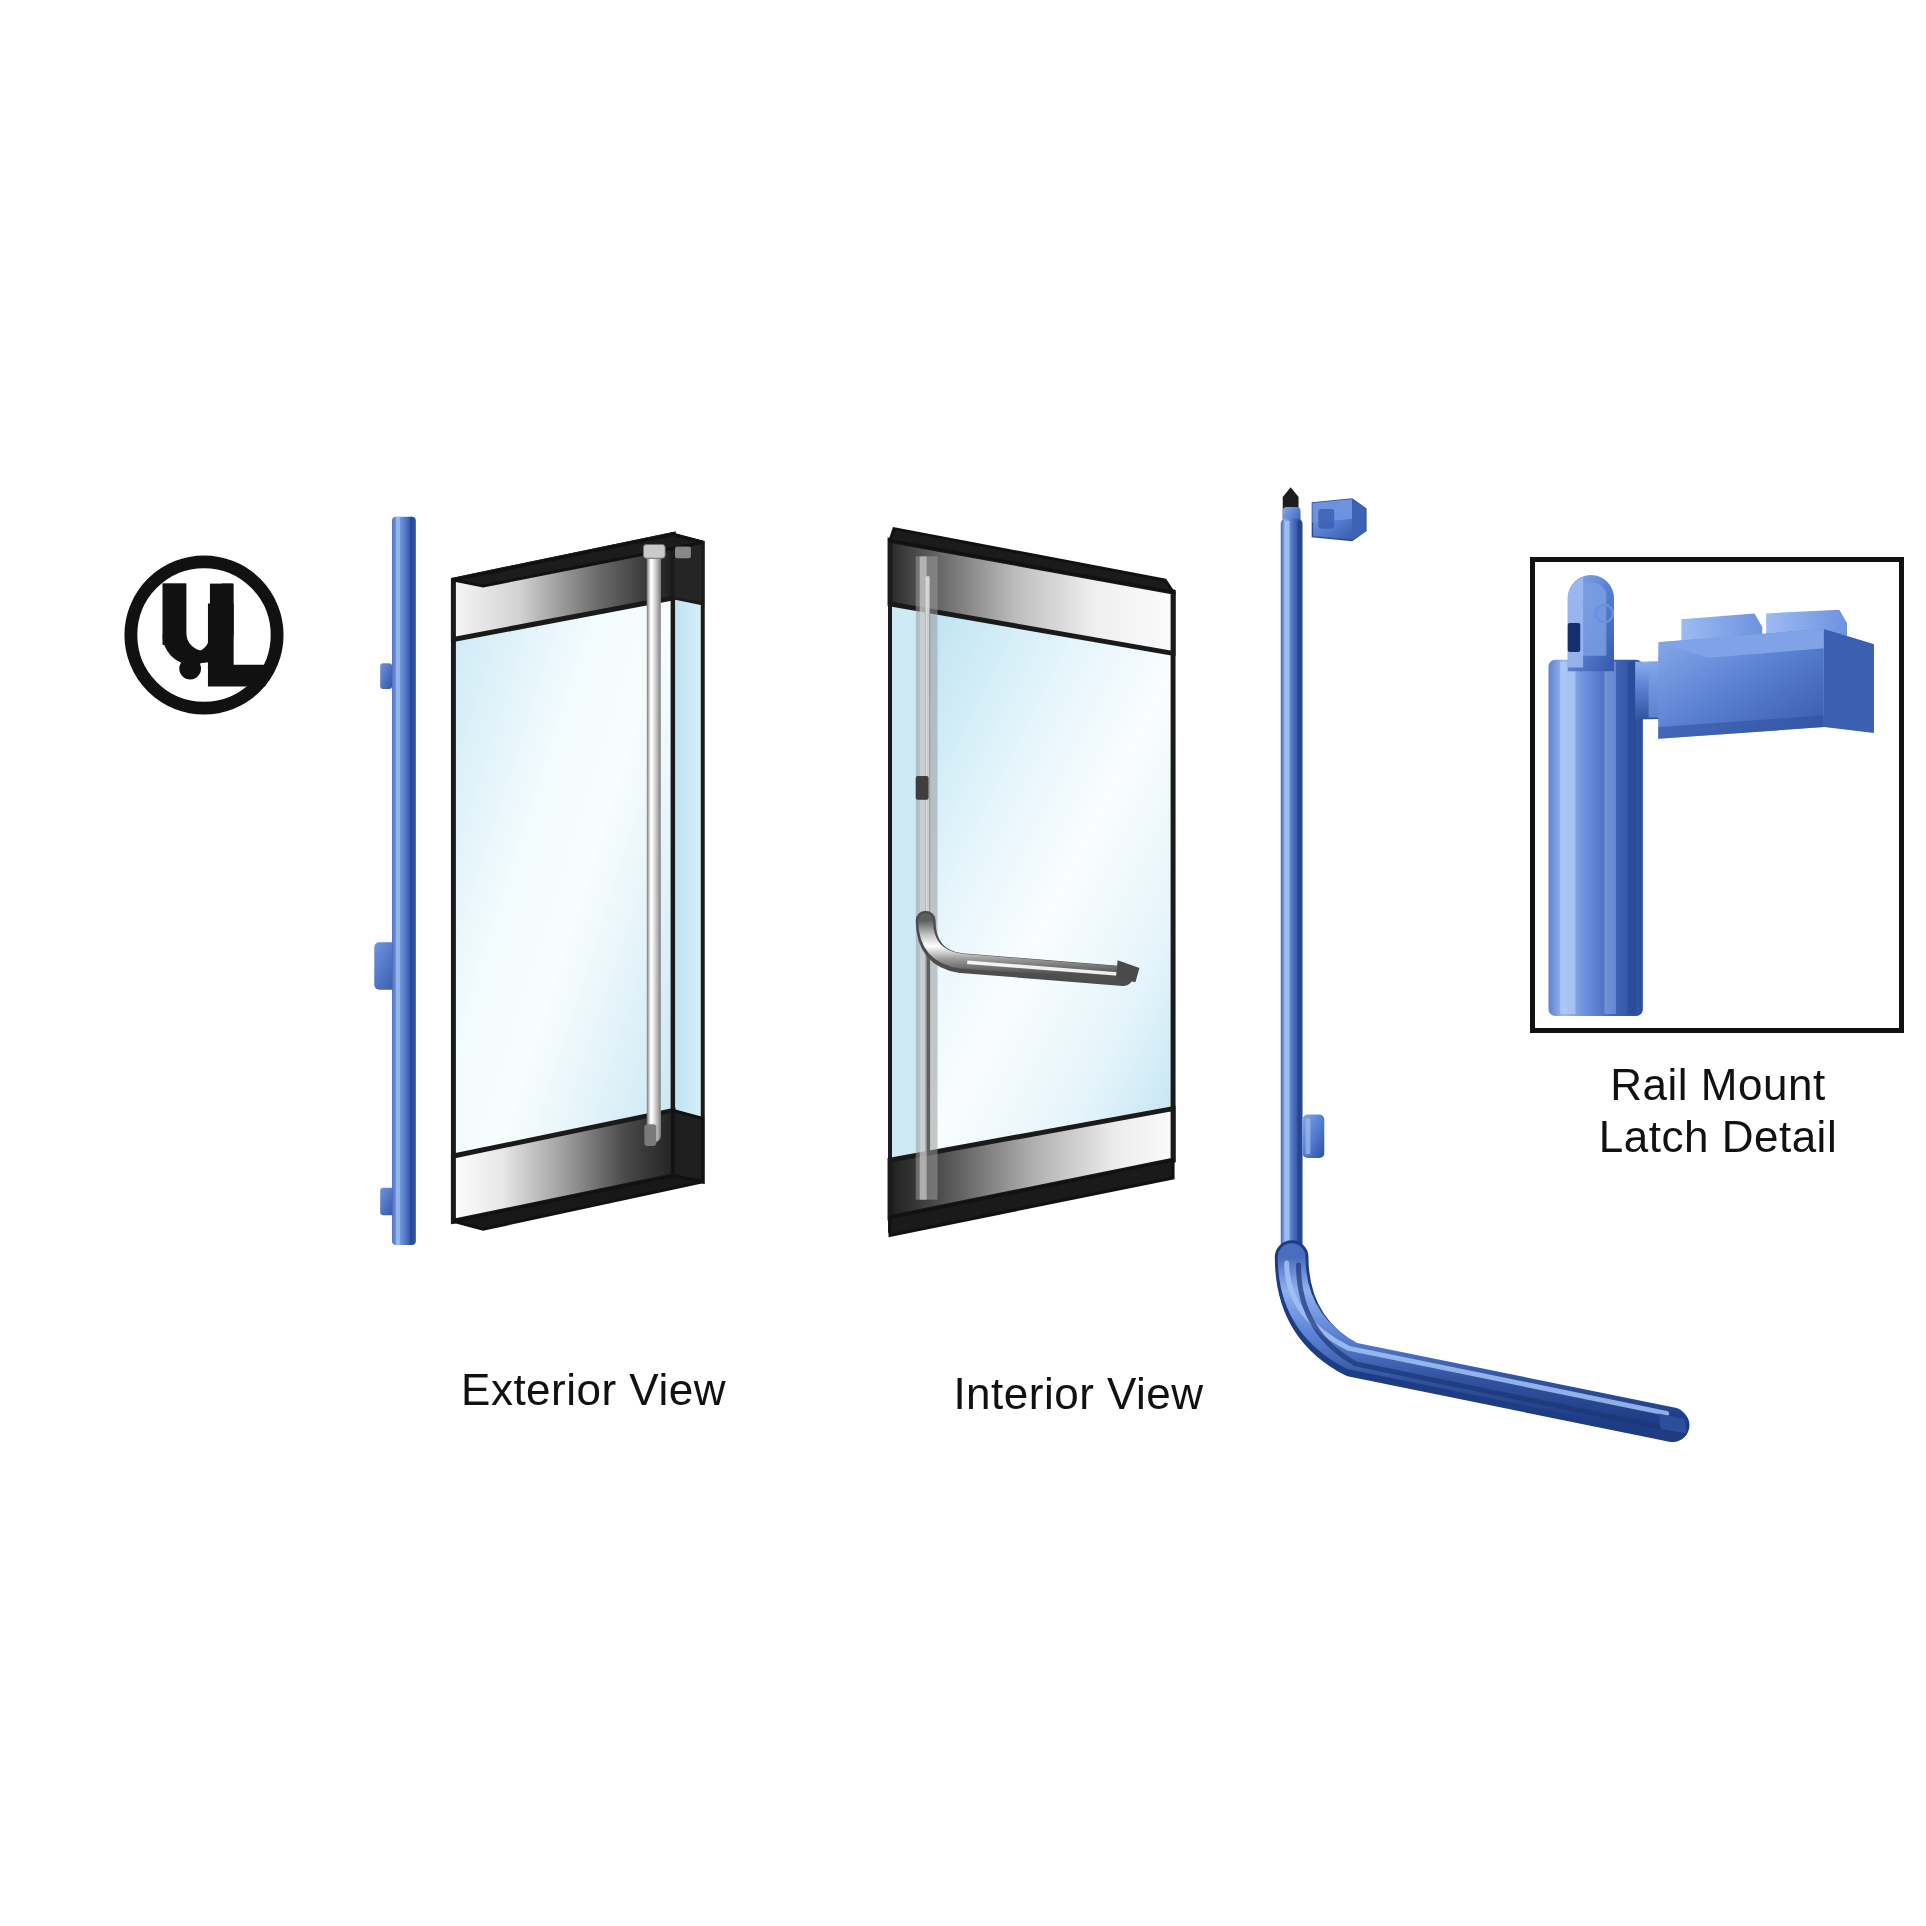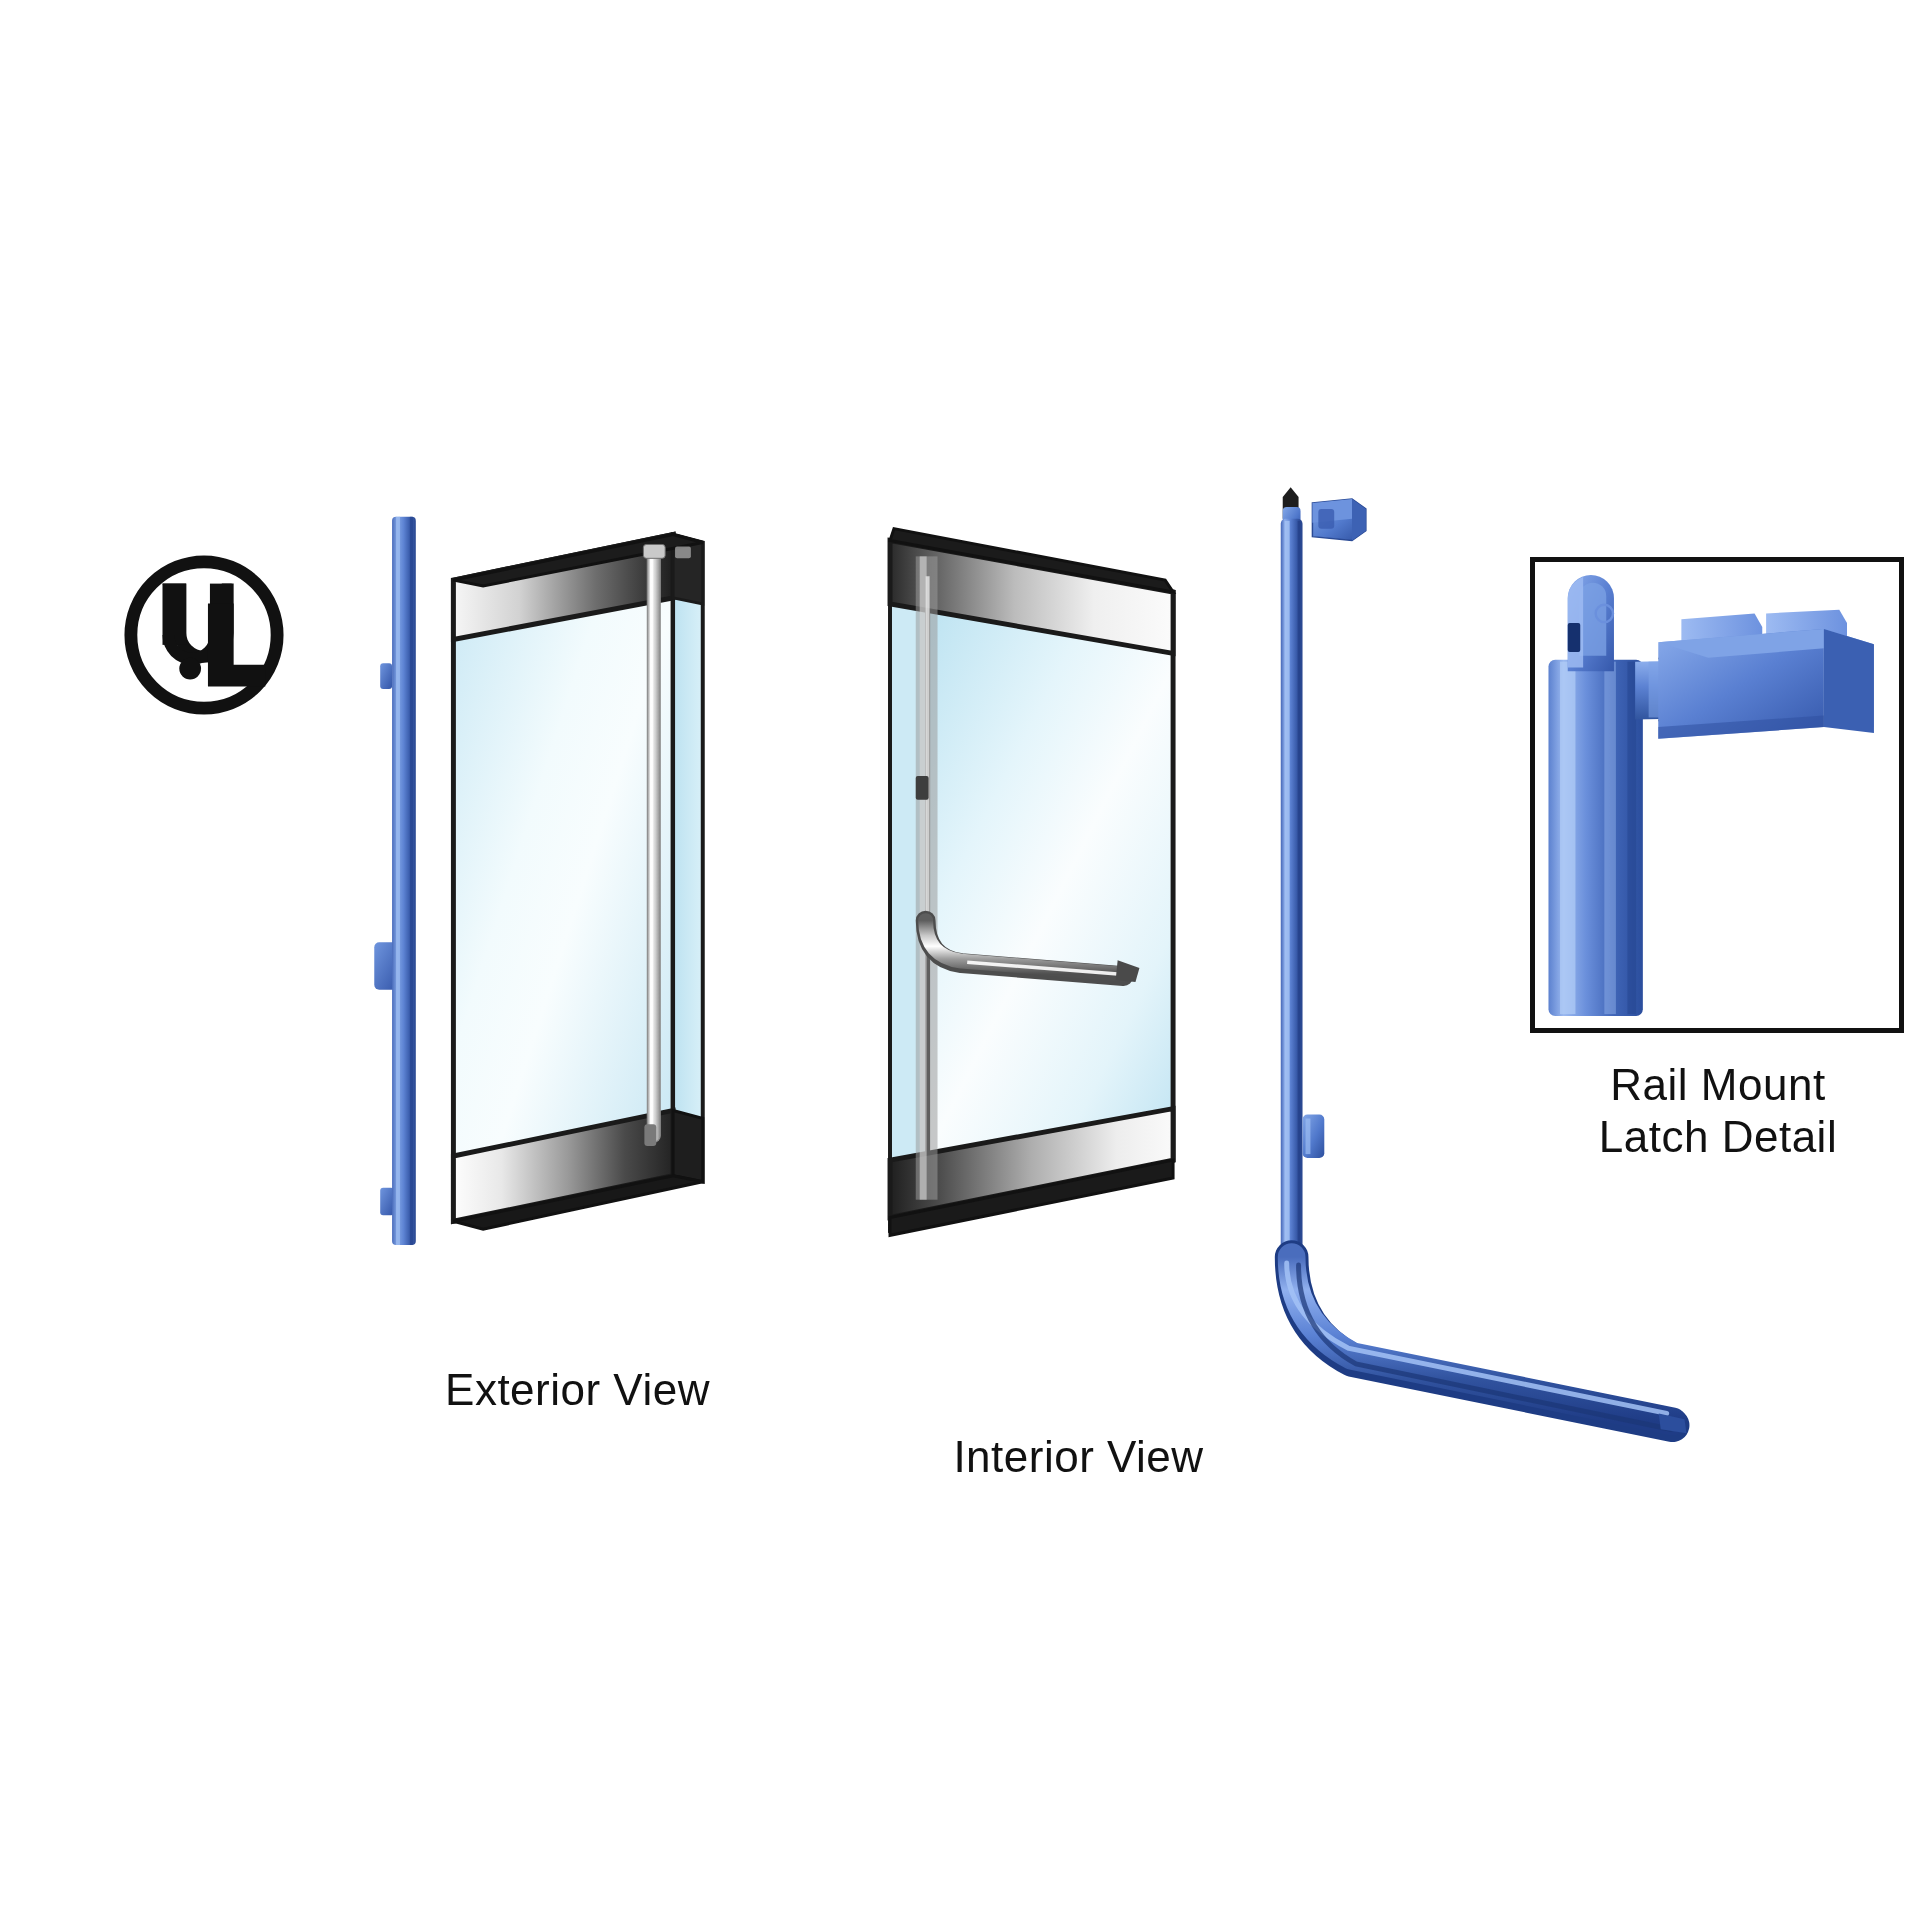--- a/index.html
+++ b/index.html
@@ -164,21 +164,21 @@
         <rect x="284" y="58" width="13" height="596" rx="6.5" fill="url(#pullHandle)" stroke="#8f8f8f" stroke-width="1.2"></rect>
         <rect x="287" y="62" width="3" height="588" fill="#ffffff" opacity="0.85"></rect>
         <rect x="280" y="50" width="22" height="14" rx="3" fill="#c9c9c9" stroke="#6e6e6e" stroke-width="1"></rect>
         <rect x="281" y="636" width="12" height="22" rx="3" fill="#7a7a7a"></rect>
       </g>
 
       <rect x="312" y="52" width="16" height="12" rx="2" fill="#a9a9a9" opacity="0.75"></rect>
     </svg>
   </div>
 
-  <div class="caption" id="exterior-caption" style="left:350px; top:1364px; width:455px;">Exterior View</div>
+  <div class="caption" id="exterior-caption" style="left:366px; top:1364px; width:455px;">Exterior View</div>
 
   <div class="door-view" id="interior-view" style="left:876px; top:495px;">
     <svg width="416" height="772" viewBox="0 0 420 780" xmlns="http://www.w3.org/2000/svg">
       <defs>
         <linearGradient id="intGlass" x1="0.15" y1="0" x2="0.9" y2="1">
           <stop offset="0%" stop-color="#bfe4f2"></stop>
           <stop offset="30%" stop-color="#e4f5fb"></stop>
           <stop offset="52%" stop-color="#fafdfe"></stop>
           <stop offset="78%" stop-color="#e3f4fa"></stop>
           <stop offset="100%" stop-color="#bfe3f2"></stop>
@@ -234,21 +234,21 @@
         <path d="M50 430 Q50 466 86 471 L250 484" stroke="url(#pushBarH)" stroke-width="15" fill="none" stroke-linecap="round" stroke-linejoin="round"></path>
         <path d="M92 472 L244 484" stroke="#ffffff" stroke-width="3.5" fill="none" opacity="0.9"></path>
 
         <path d="M244 470 L266 478 L262 492 L242 490 Z" fill="#4a4a4a"></path>
 
         <rect x="40" y="284" width="13" height="24" rx="2" fill="#3e3e3e"></rect>
       </g>
     </svg>
   </div>
 
-  <div class="caption" id="interior-caption" style="left:851px; top:1431px; width:455px;">Interior View</div>
+  <div class="caption" id="interior-caption" style="left:851px; top:1368px; width:455px;">Interior View</div>
 
   <div id="rod-assembly">
     <svg viewBox="0 0 480 990" xmlns="http://www.w3.org/2000/svg">
       <defs>
         <linearGradient id="rodBody" x1="0" y1="0" x2="1" y2="0">
           <stop offset="0%" stop-color="#4466b6"></stop>
           <stop offset="18%" stop-color="#8bacea"></stop>
           <stop offset="45%" stop-color="#5b81d2"></stop>
           <stop offset="72%" stop-color="#3a5cab"></stop>
           <stop offset="100%" stop-color="#26448d"></stop>

